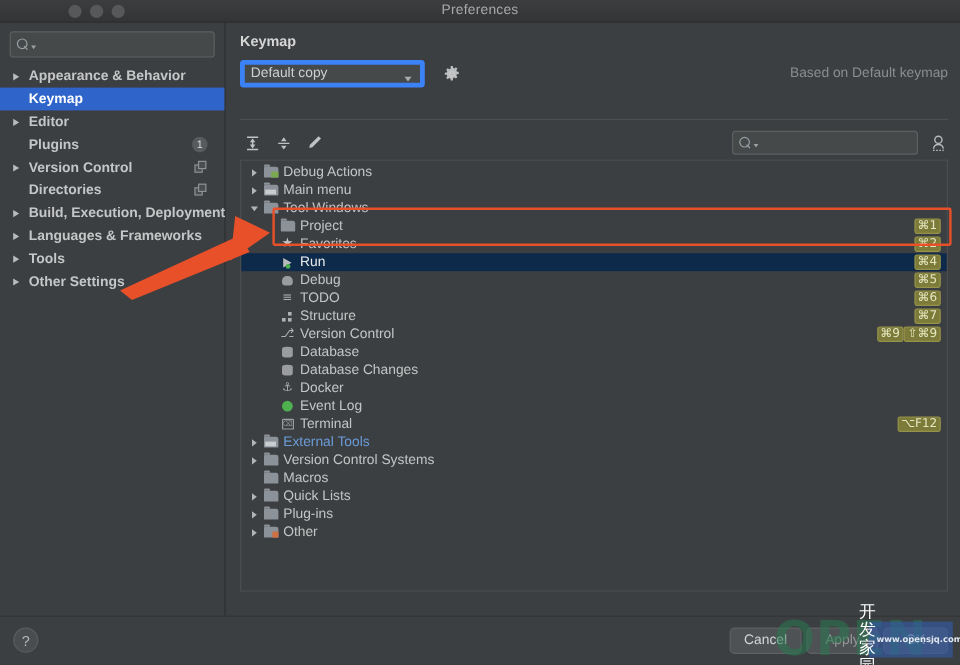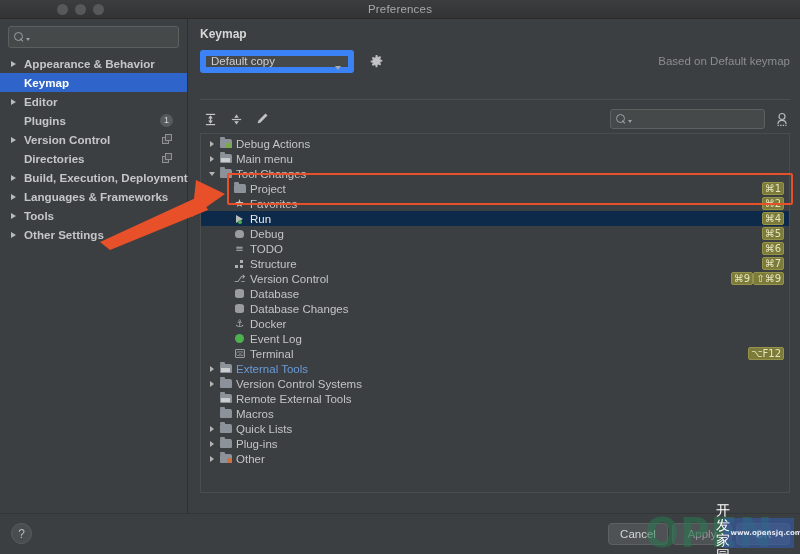--- a/index.html
+++ b/index.html
@@ -190,21 +190,21 @@
     position: absolute;
     left: 11px; top: 30px;
     right: 10px;
     height: 24px;
     display: flex;
     align-items: center;
   }
   .km-combo {
     width: 154px; height: 23px;
     background: #45494a;
-    border: 6px solid #3b82f6;
+    border: 4px solid #3b82f6;
     border-radius: 3px;
     display: flex;
     align-items: center;
     padding: 0 5px;
     font-size: 11.5px;
     color: #cfd0d1;
     position: relative;
   }
   .km-combo .cb-caret {
     position: absolute;
@@ -696,21 +696,21 @@
             </div>
             <span class="tlabel">Main menu</span>
           </div>
           <div class="trow" style="padding-left: 4px;">
             <div class="tarrow">
               <div class="tri-d"></div>
             </div>
             <div class="ticon">
               <div class="fold"></div>
             </div>
-            <span class="tlabel">Tool Changes</span>
+            <span class="tlabel">Tool Windows</span>
           </div>
           <div class="trow" style="padding-left: 18px;">
             <div class="tarrow"></div>
             <div class="ticon">
               <div class="fold"></div>
             </div>
             <span class="tlabel">Project</span>
             <span class="shortcut sc-a">⌘1</span>
           </div>
           <div class="trow" style="padding-left: 18px;">
@@ -812,27 +812,20 @@
             <span class="tlabel link">External Tools</span>
           </div>
           <div class="trow" style="padding-left: 4px;">
             <div class="tarrow">
               <div class="tri-r"></div>
             </div>
             <div class="ticon">
               <div class="fold"></div>
             </div>
             <span class="tlabel">Version Control Systems</span>
-          </div>
-          <div class="trow" style="padding-left: 4px;">
-            <div class="tarrow"></div>
-            <div class="ticon">
-              <div class="fold multi"></div>
-            </div>
-            <span class="tlabel">Remote External Tools</span>
           </div>
           <div class="trow" style="padding-left: 4px;">
             <div class="tarrow"></div>
             <div class="ticon">
               <div class="fold"></div>
             </div>
             <span class="tlabel">Macros</span>
           </div>
           <div class="trow" style="padding-left: 4px;">
             <div class="tarrow">

